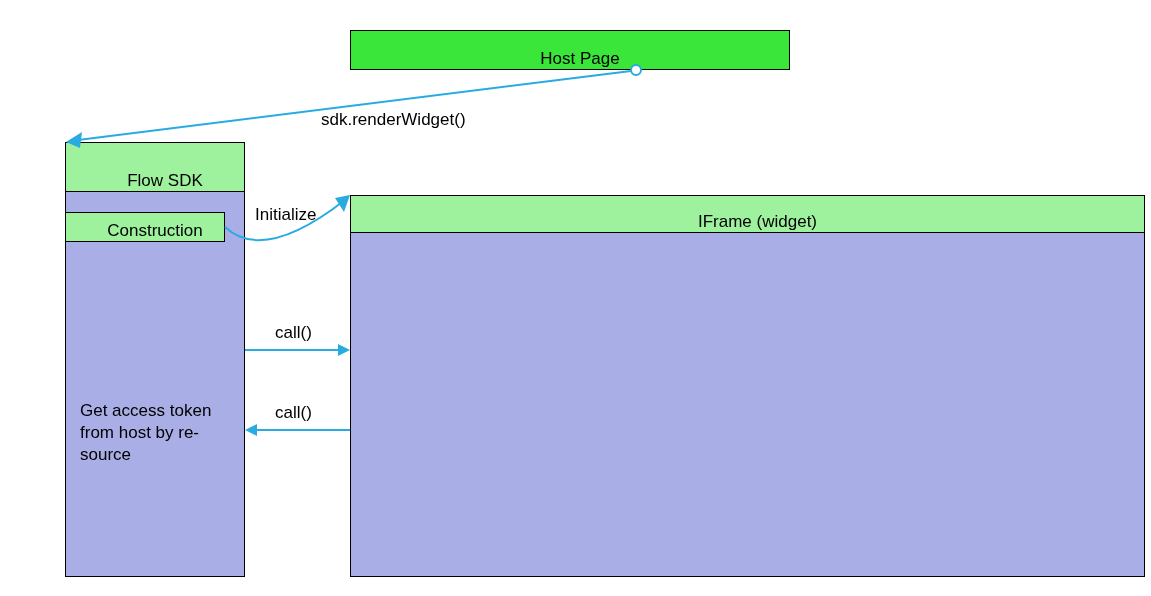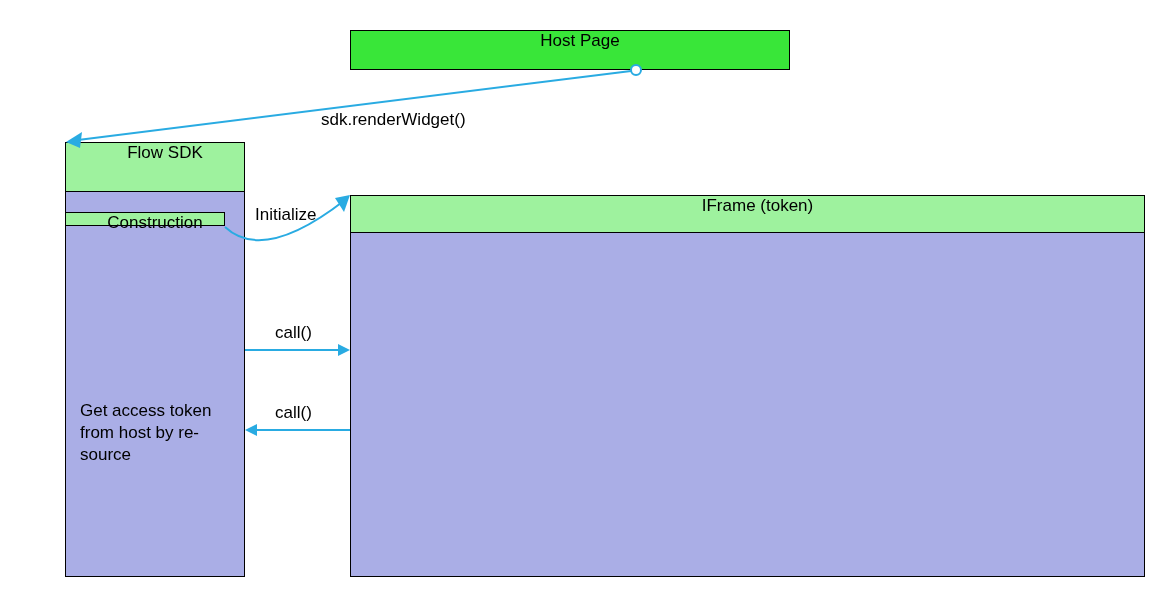--- a/index.html
+++ b/index.html
@@ -14,21 +14,21 @@
     position: relative;
     overflow: hidden;
   }
   .box {
     position: absolute;
     box-sizing: border-box;
     border: 1.5px solid #000;
   }
   .header {
     display: flex;
-    align-items: flex-start;
+    align-items: flex-end;
     justify-content: center;
     box-sizing: border-box;
     border: 1.5px solid #000;
     padding-left: 20px;
   }
   .lbl {
     position: absolute;
     white-space: nowrap;
   }
   svg.overlay {
@@ -54,33 +54,33 @@
   <span>Host Page</span>
 </div>
 
 <div class="box" style="left:65px; top:142px; width:180px; height:435px; background:#aaaee6; border-top:none;">
 </div>
 
 <div class="box header" style="left:65px; top:142px; width:180px; height:50px; background:#9ef29e;">
   <span>Flow SDK</span>
 </div>
 
-<div class="box header" style="left:65px; top:212px; width:160px; height:14px; background:#9ef29e;">
+<div class="box header" style="left:65px; top:212px; width:160px; height:30px; background:#9ef29e;">
   <span>Construction</span>
 </div>
 
 <div class="lbl" style="left:80px; top:400px; width:150px; white-space:normal; line-height:1.3;">
   <span>Get access token from host by re-source</span>
 </div>
 
 <div class="box" style="left:350px; top:195px; width:795px; height:382px; background:#aaaee6; border-top:none;">
 </div>
 
 <div class="box header" style="left:350px; top:195px; width:795px; height:38px; background:#9ef29e;">
-  <span>IFrame (token)</span>
+  <span>IFrame (widget)</span>
 </div>
 
 <div class="lbl" style="left:321px; top:110px;">sdk.renderWidget()</div>
 
 <div class="lbl" style="left:255px; top:205px;">Initialize</div>
 
 <div class="lbl" style="left:275px; top:323px;">call()</div>
 
 <div class="lbl" style="left:275px; top:403px;">call()</div>
 

